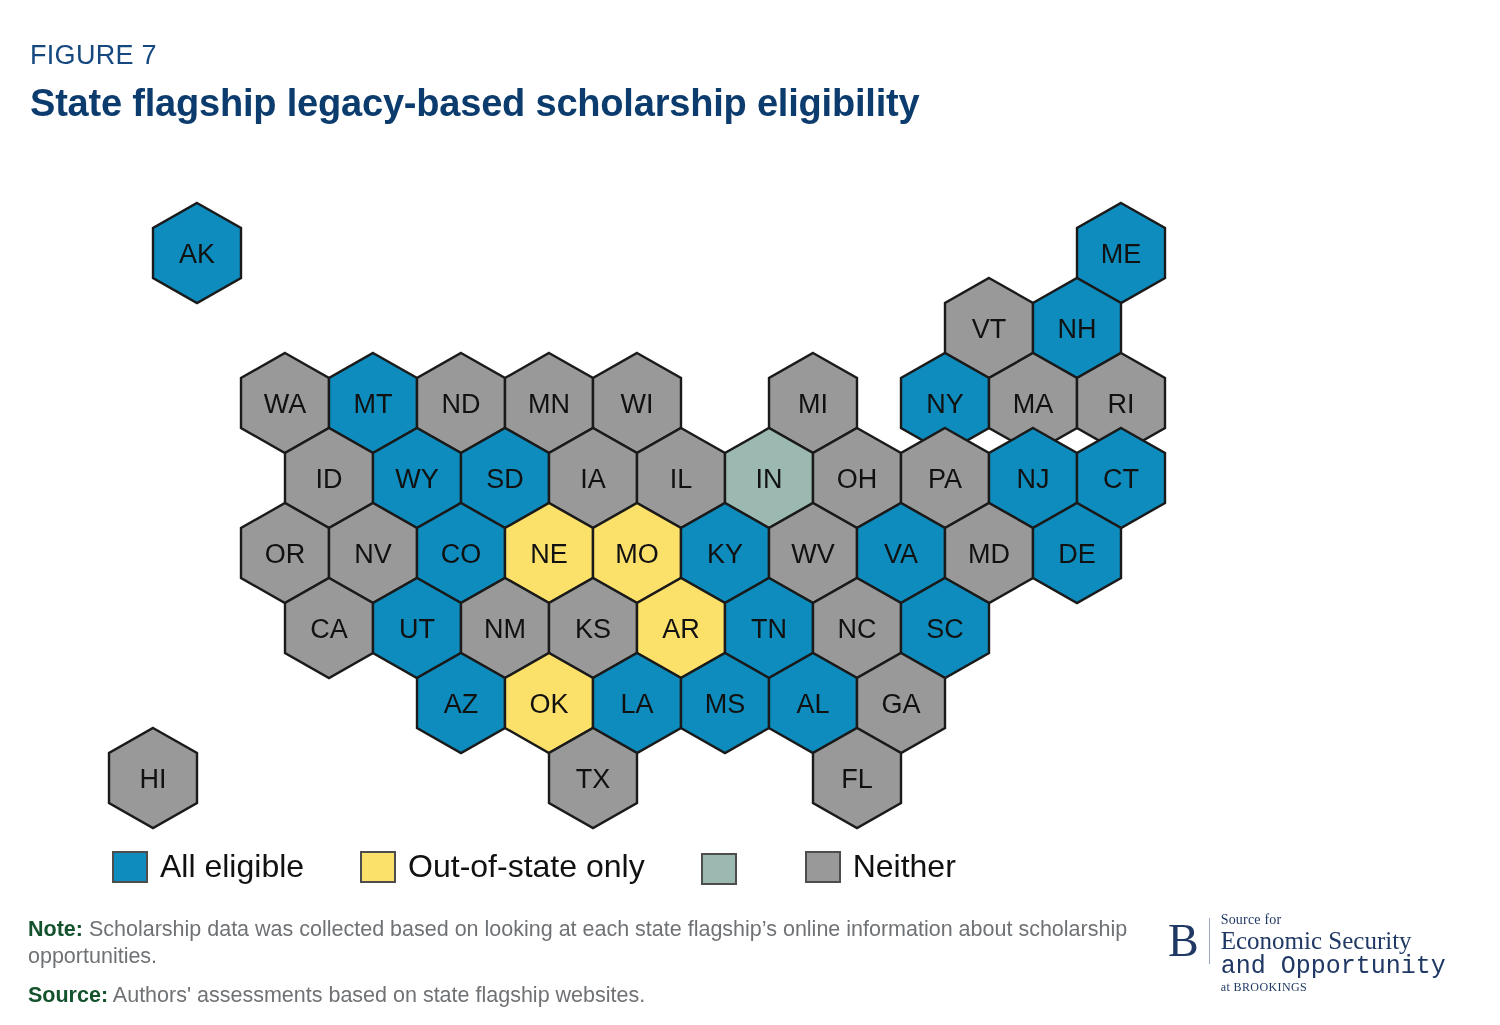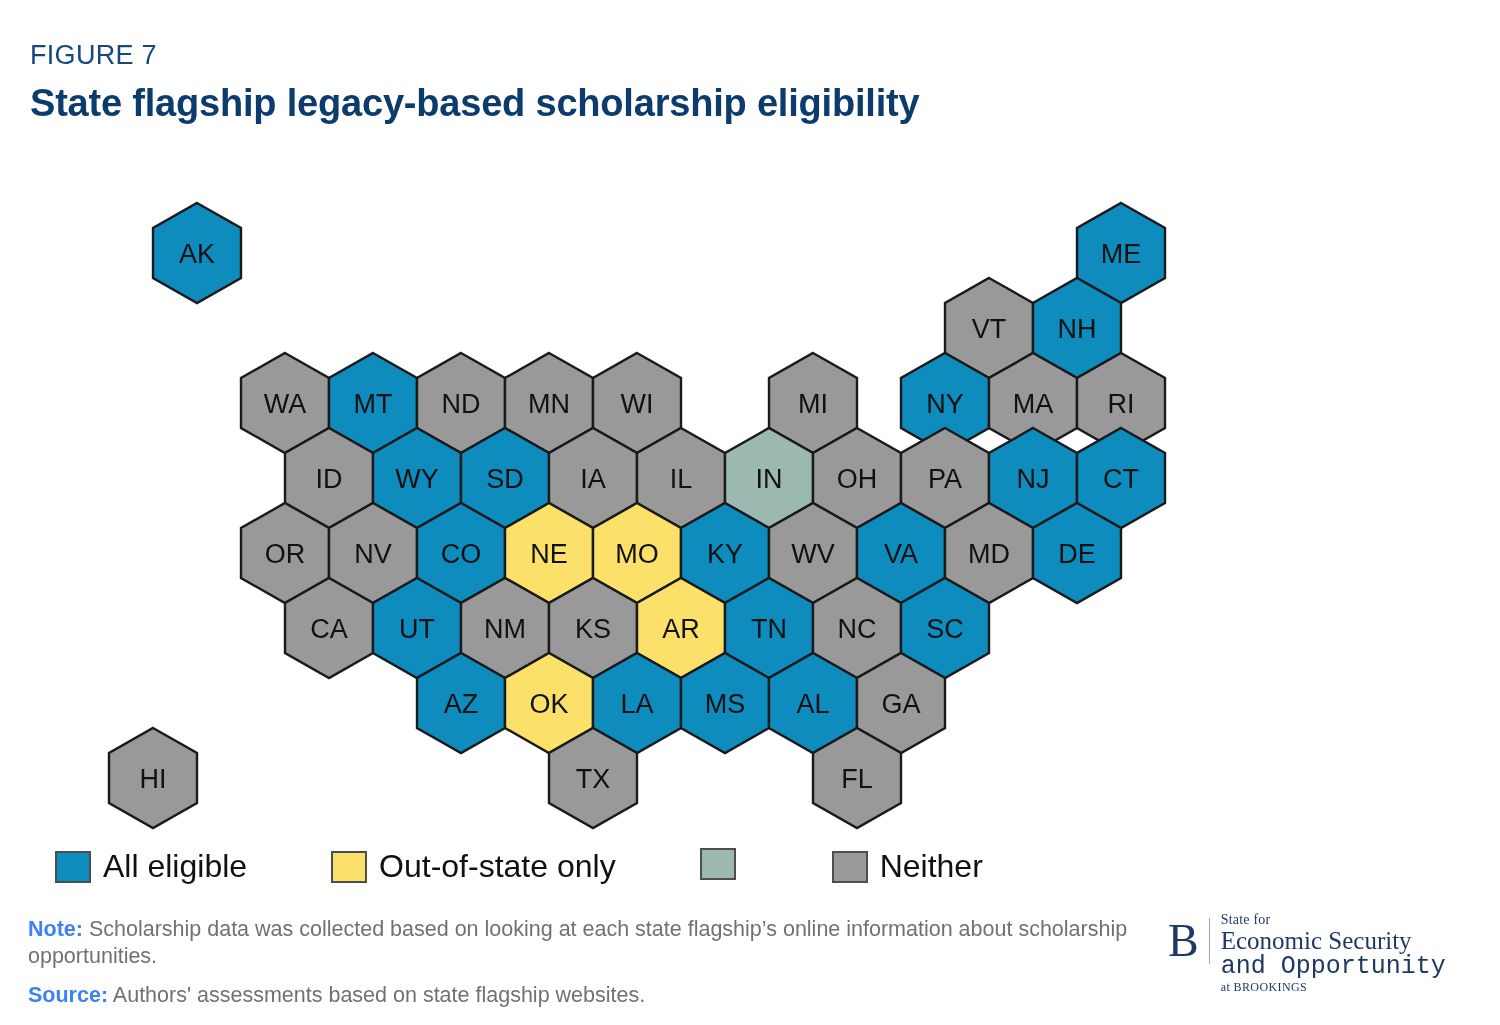--- a/index.html
+++ b/index.html
@@ -31,37 +31,37 @@
   .hex-label{
     font-family:"Liberation Sans", sans-serif;
     font-size:27px;
     fill:#111111;
     text-anchor:middle;
     dominant-baseline:central;
     pointer-events:none;
   }
   #legend{
     position:absolute;left:0;top:848px;width:1260px;
-    display:flex;align-items:flex-start;
-    padding-left:55px;box-sizing:border-box;gap:28px;
+    display:flex;align-items:flex-end;
+    padding-left:112px;box-sizing:border-box;
   }
   .legend-item{display:flex;align-items:center;margin-right:56px;}
   .legend-swatch{
     width:36px;height:32px;border:2px solid #4d4d4d;
     box-sizing:border-box;margin-right:12px;
   }
   .legend-text{font-size:32px;color:#111;white-space:nowrap;}
   #footnotes{
     position:absolute;left:28px;top:916px;width:1110px;
   }
   .note-line{
     font-size:21.5px;line-height:1.26;color:#6f7275;
     margin:0 0 0 0;
   }
-  .note-line b{color:#3b82f6;font-weight:bold;margin-top:20px;}
+  .note-line b{color:#14532d;font-weight:bold;margin-top:20px;}
   .note-gap{height:12px;}
   #brookings-logo{
     position:absolute;left:1168px;top:912px;
     display:flex;align-items:flex-start;
     color:#1f3864;
     font-family:"Liberation Serif", serif;
   }
   #brookings-logo .bmark{
     font-size:46px;line-height:46px;font-weight:normal;
     padding-right:10px;margin-top:6px;
@@ -308,18 +308,18 @@
   </p>
   <div class="note-gap"></div>
   <p class="note-line">
     <b>Source:</b><span> Authors' assessments based on state flagship websites.</span>
   </p>
 </div>
 
 <div id="brookings-logo">
   <div class="bmark">B</div>
   <div class="btext">
-    <div class="logo-l1">State for</div>
+    <div class="logo-l1">Source for</div>
     <div class="logo-l2">Economic Security</div>
     <div class="logo-l3">and Opportunity</div>
     <div class="logo-l4">at BROOKINGS</div>
   </div>
 </div>
 
 </body></html>

